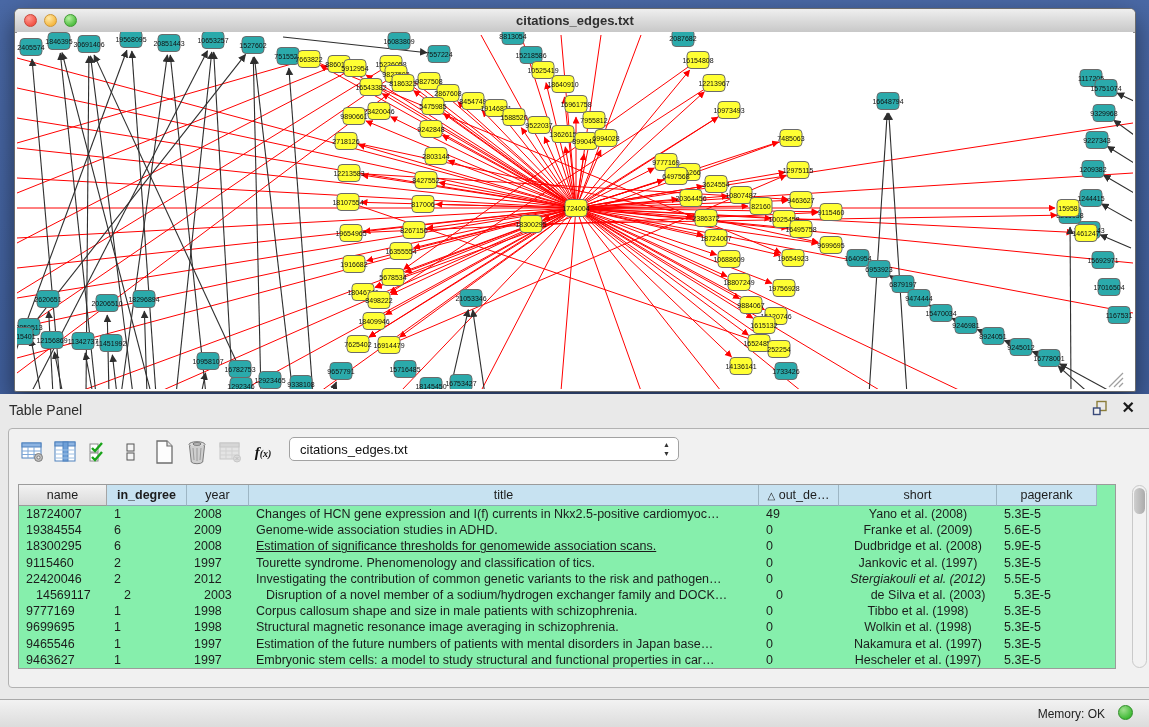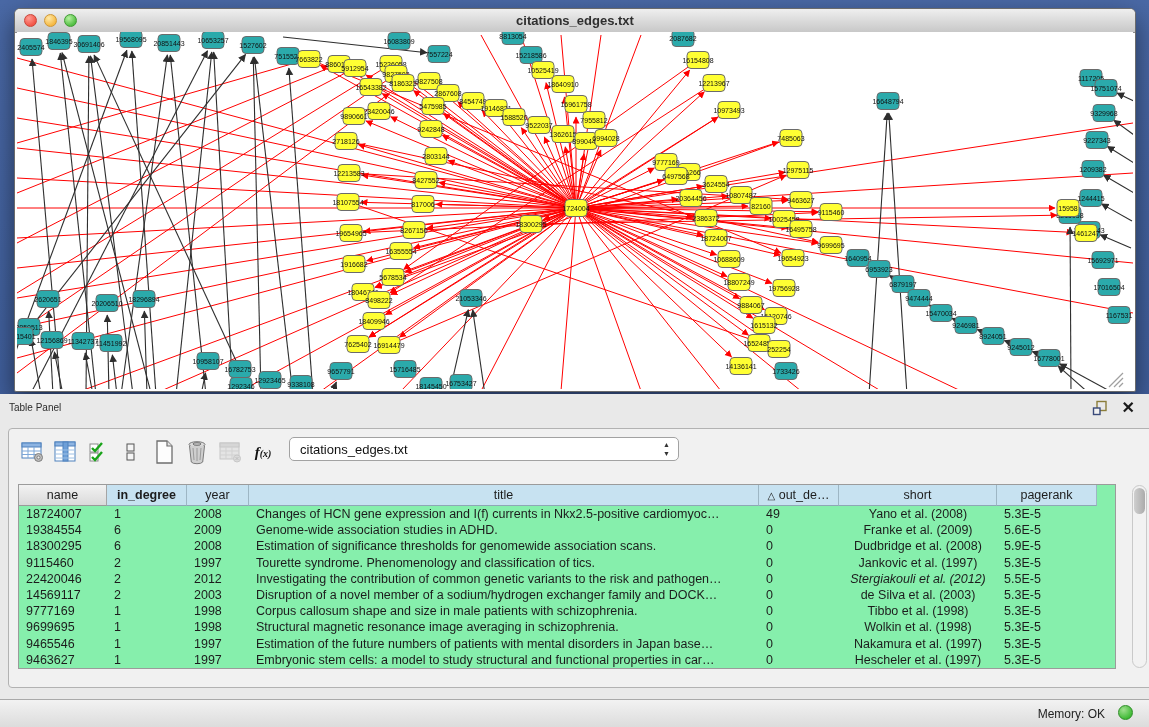--- a/index.html
+++ b/index.html
@@ -18,21 +18,21 @@
   .light.red{background:radial-gradient(circle at 35% 30%,#ff9b92,#f25648 70%);border:1px solid #c94439;}
   .light.yellow{background:radial-gradient(circle at 35% 30%,#ffe9a8,#f5b944 70%);border:1px solid #cf9735;}
   .light.green{background:radial-gradient(circle at 35% 30%,#b6f2a1,#53bf44 70%);border:1px solid #3f9a33;}
   .win-title{position:absolute;left:0;right:0;top:4px;text-align:center;
     font-size:13px;color:#2f2f2f;font-weight:bold;}
   .net-canvas{position:absolute;left:2px;top:23px;width:1116px;height:357px;background:#fff;overflow:hidden;}
   .net-canvas svg{display:block;}
   
   .table-panel{position:absolute;left:0;top:394px;width:1149px;height:333px;background:#e9e9e9;}
   .panel-header{position:absolute;left:0;top:0;right:0;height:32px;}
-  .panel-title{position:absolute;left:9px;top:8px;font-size:10px;color:#2c2c2c;}
+  .panel-title{position:absolute;left:9px;top:8px;font-size:14px;color:#2c2c2c;}
   .panel-icons{position:absolute;right:14px;top:6px;display:flex;gap:14px;align-items:center;}
   .float-icon{width:16px;height:16px;}
   .close-icon{font-size:16px;font-weight:bold;color:#1a1a1a;line-height:16px;cursor:default;}
   .inner-box{position:absolute;left:8px;top:34px;width:1132px;height:258px;
     background:#f1f1f1;border:1px solid #b2b2b2;border-radius:4px;padding-left:16px;}
   
   .toolbar{position:absolute;left:8px;top:8px;height:30px;display:flex;align-items:center;}
   .tb-btn{width:30px;height:28px;display:flex;align-items:center;justify-content:center;margin-right:3px;}
   .tb-btn.disabled{opacity:.5;}
   .fx{font-family:"Liberation Serif",serif;font-style:italic;font-size:15px;color:#111;font-weight:bold;}
@@ -897,21 +897,21 @@
               <div class="g-cell" style="width: 62px;">2009</div>
               <div class="g-cell" style="width: 510px;">Genome-wide association studies in ADHD.</div>
               <div class="g-cell" style="width: 80px;">0</div>
               <div class="g-cell center" style="width: 158px;">Franke et al. (2009)</div>
               <div class="g-cell" style="width: 100px;">5.6E-5</div>
             </div>
             <div class="g-row">
               <div class="g-cell" style="width: 88px;">18300295</div>
               <div class="g-cell" style="width: 80px;">6</div>
               <div class="g-cell" style="width: 62px;">2008</div>
-              <div class="g-cell" style="width: 510px;">Estimation of significance thresholds for genomewide association scans.</div>
+              <div class="g-cell" style="width: 510px; text-decoration: underline;">Estimation of significance thresholds for genomewide association scans.</div>
               <div class="g-cell" style="width: 80px;">0</div>
               <div class="g-cell center" style="width: 158px;">Dudbridge et al. (2008)</div>
               <div class="g-cell" style="width: 100px;">5.9E-5</div>
             </div>
             <div class="g-row">
               <div class="g-cell" style="width: 88px;">9115460</div>
               <div class="g-cell" style="width: 80px;">2</div>
               <div class="g-cell" style="width: 62px;">1997</div>
               <div class="g-cell" style="width: 510px;">Tourette syndrome. Phenomenology and classification of tics.</div>
               <div class="g-cell" style="width: 80px;">0</div>
@@ -921,21 +921,21 @@
             <div class="g-row">
               <div class="g-cell" style="width: 88px;">22420046</div>
               <div class="g-cell" style="width: 80px;">2</div>
               <div class="g-cell" style="width: 62px;">2012</div>
               <div class="g-cell" style="width: 510px;">Investigating the contribution of common genetic variants to the risk and pathogen…</div>
               <div class="g-cell" style="width: 80px;">0</div>
               <div class="g-cell center" style="width: 158px; font-style: italic;">Stergiakouli et al. (2012)</div>
               <div class="g-cell" style="width: 100px;">5.5E-5</div>
             </div>
             <div class="g-row">
-              <div class="g-cell" style="width: 88px;">14569117</div>
+              <div class="g-cell" style="width: 88px; margin-left: 10px;">14569117</div>
               <div class="g-cell" style="width: 80px;">2</div>
               <div class="g-cell" style="width: 62px;">2003</div>
               <div class="g-cell" style="width: 510px;">Disruption of a novel member of a sodium/hydrogen exchanger family and DOCK…</div>
               <div class="g-cell" style="width: 80px;">0</div>
               <div class="g-cell center" style="width: 158px;">de Silva et al. (2003)</div>
               <div class="g-cell" style="width: 100px;">5.3E-5</div>
             </div>
             <div class="g-row">
               <div class="g-cell" style="width: 88px;">9777169</div>
               <div class="g-cell" style="width: 80px;">1</div>

